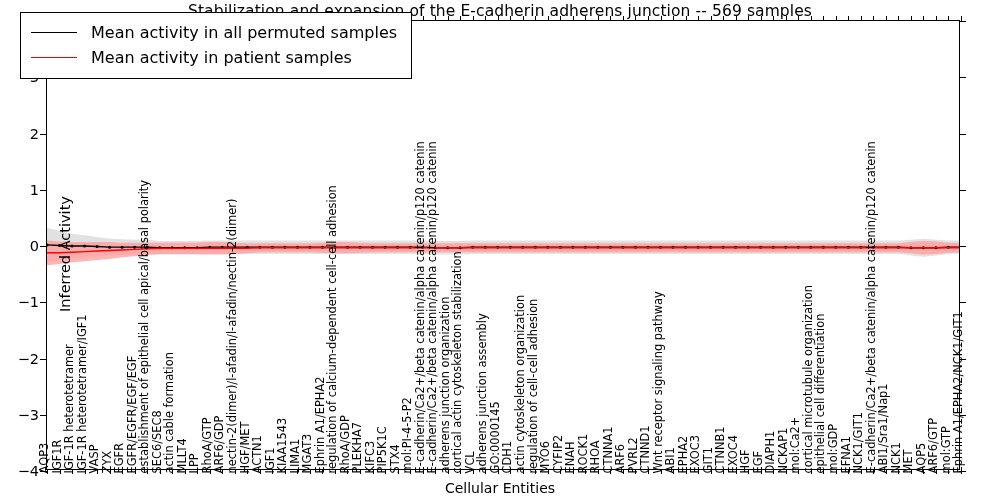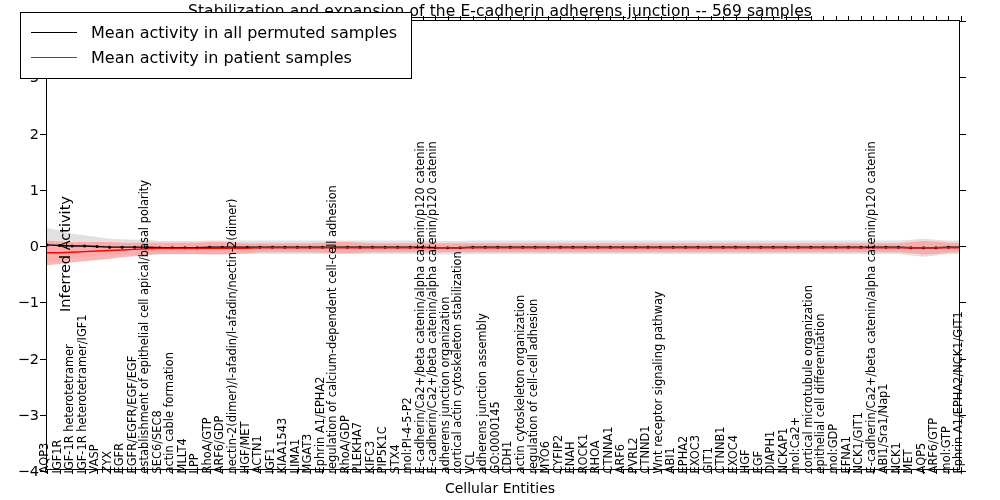--- a/index.html
+++ b/index.html
@@ -2,21 +2,21 @@
 <html><head>
 <meta charset="utf-8">
 <style>
   html,body{margin:0;padding:0;background:#ffffff;}
   body{width:1000px;height:500px;overflow:hidden;font-family:"DejaVu Sans",sans-serif;}
   #root{position:relative;width:1000px;height:500px;}
 
   
   #title{
     position:absolute;left:0;top:2px;width:1000px;text-align:center;
-    font-size:15.5px;color:#000;letter-spacing:0.1px;white-space:nowrap;text-decoration:underline;
+    font-size:15.5px;color:#000;letter-spacing:0.1px;white-space:nowrap;
   }
 
   
   #axes{
     position:absolute;left:46px;top:20px;width:914px;height:450px;
     border:1.1px solid #000;box-sizing:border-box;background:transparent;
   }
   #plotclip{position:absolute;inset:0;overflow:hidden;}
 
   

